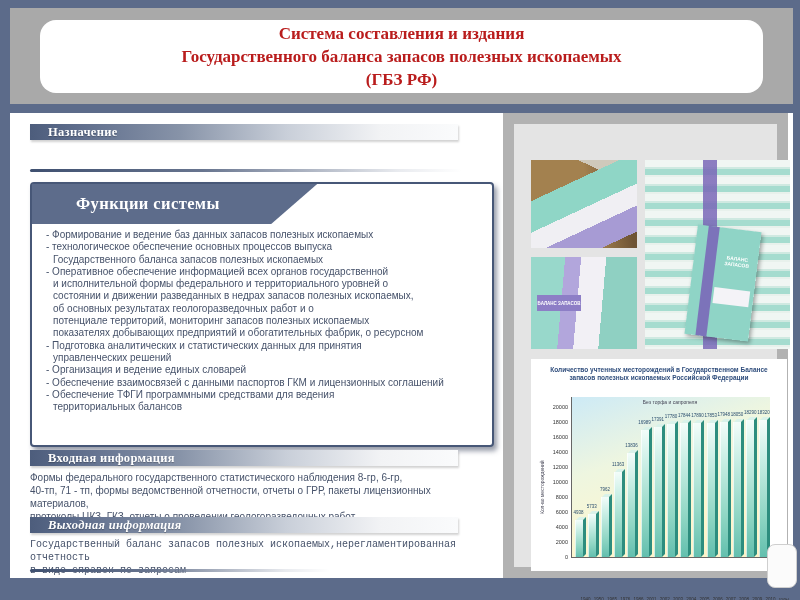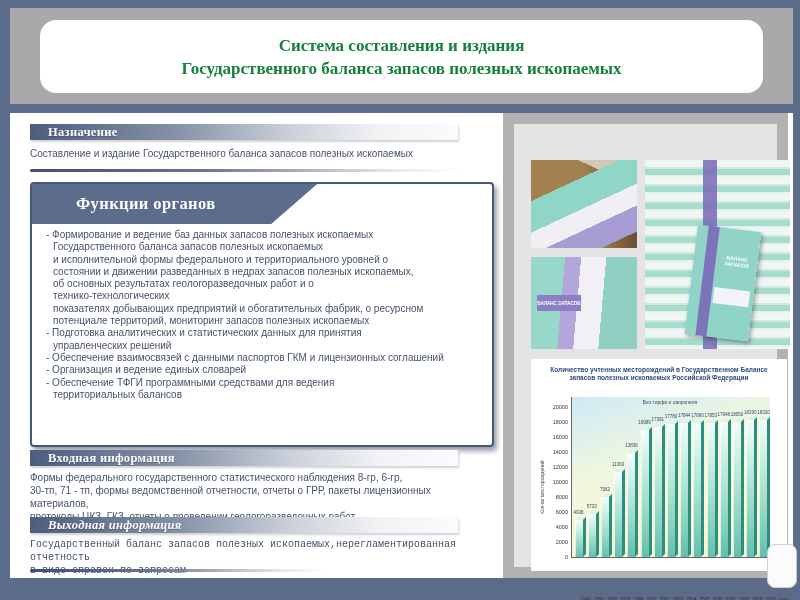--- a/index.html
+++ b/index.html
@@ -6,21 +6,21 @@
   body{
     width:800px;height:600px;position:relative;overflow:hidden;
     background:#5c6b8a;
     font-family:"Liberation Sans", sans-serif;
     -webkit-font-smoothing:antialiased;
   }
   
   .title-band{position:absolute;left:10px;top:8px;width:783px;height:96px;background:#a9a9a9;}
   .title-box{position:absolute;left:30px;top:12px;right:30px;bottom:11px;background:#ffffff;border-radius:16px;
     display:flex;flex-direction:column;justify-content:center;align-items:center;}
-  .title-line{font-family:"Liberation Serif", serif;font-weight:bold;font-size:17px;line-height:23px;color:#15803d;text-align:center;}
+  .title-line{font-family:"Liberation Serif", serif;font-weight:bold;font-size:17px;line-height:23px;color:#b91c1c;text-align:center;}
   
   .main{position:absolute;left:10px;top:113px;width:783px;height:465px;background:#ffffff;}
   
   .sec-bar{position:absolute;height:16px;width:428px;left:20px;
     background:linear-gradient(90deg,#4d5d7c 0%,#5d6c8b 10%,#8793a8 35%,#c9cfd9 60%,#f2f3f5 82%,#fafbfc 100%);
     box-shadow:1px 2px 2px rgba(0,0,0,.18);
     display:flex;align-items:center;}
   .sec-bar .sec-label{font-family:"Liberation Serif", serif;font-weight:bold;font-size:12.5px;color:#ffffff;padding-left:18px;letter-spacing:.3px;text-shadow:0 1px 1px rgba(0,0,0,.25);}
   .body-text{position:absolute;left:20px;width:452px;font-size:10px;line-height:13px;color:#46526a;}
   .divider{position:absolute;left:20px;height:3px;border-radius:2px;
@@ -87,60 +87,61 @@
   .corner-tab{position:absolute;left:767px;top:544px;width:28px;height:42px;background:#fbfbfb;border:1px solid #cfcfcf;border-radius:8px;}
 </style>
 </head>
 <body>
 
 <div class="title-band">
   <div class="title-box">
     <div id="slide-title">
         <div class="title-line">Система составления и издания</div>
         <div class="title-line">Государственного баланса запасов полезных ископаемых</div>
+        <div class="title-line">(ГБЗ РФ)</div>
       </div>
   </div>
 </div>
 
 <div class="main">
 
   <div class="sec-bar" style="top:11px;">
     <span class="sec-label">Назначение</span>
   </div>
-  <div class="body-text" style="top:34px;">Составление и издание Государственного баланса запасов полезных ископаемых</div>
   <div class="divider" style="top:56px;width:432px;"></div>
 
   <div class="fn-box">
     <div class="fn-banner">
-      <span class="fn-title">Функции органов</span>
+      <span class="fn-title">Функции системы</span>
     </div>
     <div class="fn-list" id="fn-list">
         <div class="fn-line">- Формирование и ведение баз данных запасов полезных ископаемых</div>
+        <div class="fn-line">- технологическое обеспечение основных процессов выпуска</div>
         <div class="fn-line cont">Государственного баланса запасов полезных ископаемых</div>
+        <div class="fn-line">- Оперативное обеспечение информацией всех органов государственной</div>
         <div class="fn-line cont">и исполнительной формы федерального и территориального уровней о</div>
         <div class="fn-line cont">состоянии и движении разведанных в недрах запасов полезных ископаемых,</div>
         <div class="fn-line cont">об основных результатах геологоразведочных работ и о</div>
-        <div class="fn-line cont">технико-технологических</div>
+        <div class="fn-line cont">потенциале территорий, мониторинг запасов полезных ископаемых</div>
         <div class="fn-line cont">показателях добывающих предприятий и обогатительных фабрик, о ресурсном</div>
-        <div class="fn-line cont">потенциале территорий, мониторинг запасов полезных ископаемых</div>
         <div class="fn-line">- Подготовка аналитических и статистических данных для принятия</div>
         <div class="fn-line cont">управленческих решений</div>
+        <div class="fn-line">- Организация и ведение единых словарей</div>
         <div class="fn-line">- Обеспечение взаимосвязей с данными паспортов ГКМ и лицензионных соглашений</div>
-        <div class="fn-line">- Организация и ведение единых словарей</div>
         <div class="fn-line">- Обеспечение ТФГИ программными средствами для ведения</div>
         <div class="fn-line cont">территориальных балансов</div>
       </div>
   </div>
 
   <div class="sec-bar" style="top:337px;">
     <span class="sec-label">Входная информация</span>
   </div>
   <div class="body-text" style="top:358px;" id="input-lines">
       <div>Формы федерального государственного статистического наблюдения 8-гр, 6-гр,</div>
-      <div>30-тп, 71 - тп, формы ведомственной отчетности, отчеты о ГРР, пакеты лицензионных материалов,</div>
+      <div>40-тп, 71 - тп, формы ведомственной отчетности, отчеты о ГРР, пакеты лицензионных материалов,</div>
       <div>протоколы ЦКЗ, ГКЗ, отчеты о проведении геологоразведочных работ</div>
     </div>
 
   <div class="sec-bar" style="top:404px;font-style:italic;">
     <span class="sec-label">Выходная информация</span>
   </div>
   <div class="body-text" style="top:425px;font-family:Liberation Mono, monospace;" id="output-lines">
       <div>Государственный баланс запасов полезных ископаемых,нерегламентированная отчетность</div>
       <div>в виде справок по запросам</div>
     </div>

